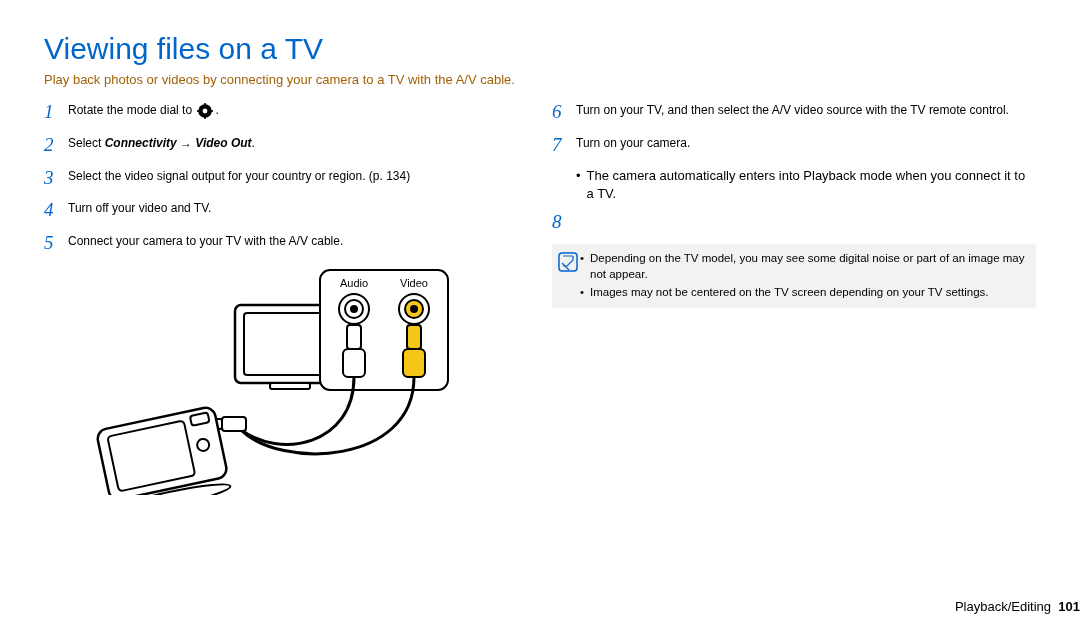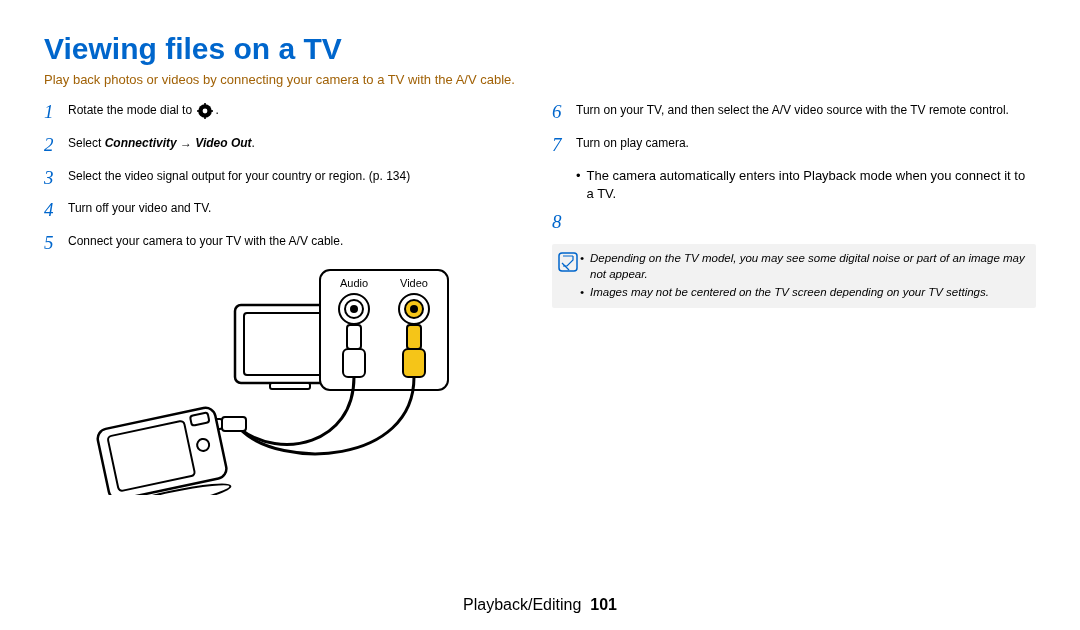--- a/index.html
+++ b/index.html
@@ -8,21 +8,21 @@
     height: 630px;
     background: #ffffff;
     font-family: "Segoe UI", Arial, sans-serif;
     color: #000;
     position: relative;
     padding: 32px 44px 20px 44px;
   }
   .title {
     color: #0066cc;
     font-size: 30px;
-    font-weight: 700;
+    font-weight: 400;
     margin-bottom: 6px;
   }
   .subtitle {
     font-size: 13px;
     color: #a16207;
     margin-bottom: 14px;
   }
   .columns {
     display: flex;
     gap: 24px;
@@ -70,21 +70,20 @@
     content: "•";
     margin-right: 6px;
   }
   .note-box {
     display: flex;
     background: #f2f2f2;
     border-radius: 2px;
     padding: 6px 10px 6px 6px;
     margin-top: 8px;
     margin-left: 0;
-    font-style: italic;
   }
   .note-icon {
     width: 22px;
     flex-shrink: 0;
     padding-top: 2px;
   }
   .note-items { flex: 1; }
   .note-items li {
     list-style: none;
     font-size: 11.5px;
@@ -97,22 +96,22 @@
     margin-right: 6px;
   }
   .diagram {
     margin-top: 8px;
     margin-left: 26px;
   }
   .footer {
     position: absolute;
     bottom: 16px;
     left: 0; right: 0;
-    text-align: center;
-    font-size: 16px;
+    text-align: right;
+    font-size: 13px;
     color: #000;
   }
   .footer .pg { font-weight: 700; }
 </style>
 </head>
 <body>
 
 <div class="title">Viewing files on a TV</div>
 <div class="subtitle">Play back photos or videos by connecting your camera to a TV with the A/V cable.</div>
 
@@ -189,21 +188,21 @@
   </div>
 
   <div class="col">
     <div id="right-steps">
         <div class="step">
           <div class="step-num">6</div>
           <div class="step-text">Turn on your TV, and then select the A/V video source with the TV remote control.</div>
         </div>
         <div class="step">
           <div class="step-num">7</div>
-          <div class="step-text">Turn on play camera.</div>
+          <div class="step-text">Turn on your camera.</div>
         </div>
         <ul class="sub-bullets">
           <li>
             <span>The camera automatically enters into Playback mode when you connect it to a TV.</span>
           </li>
         </ul>
         <div class="step">
           <div class="step-num">8</div>
         </div>
       </div>

